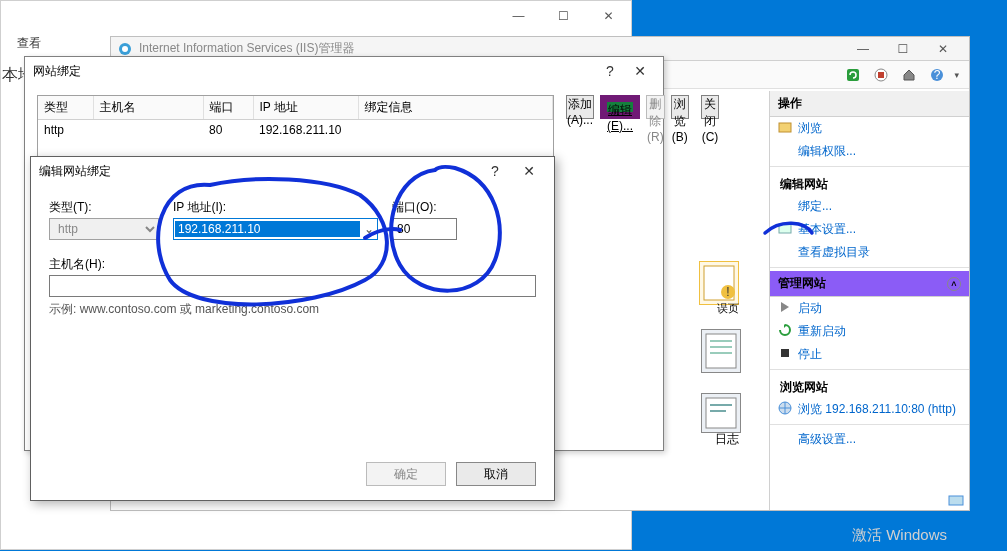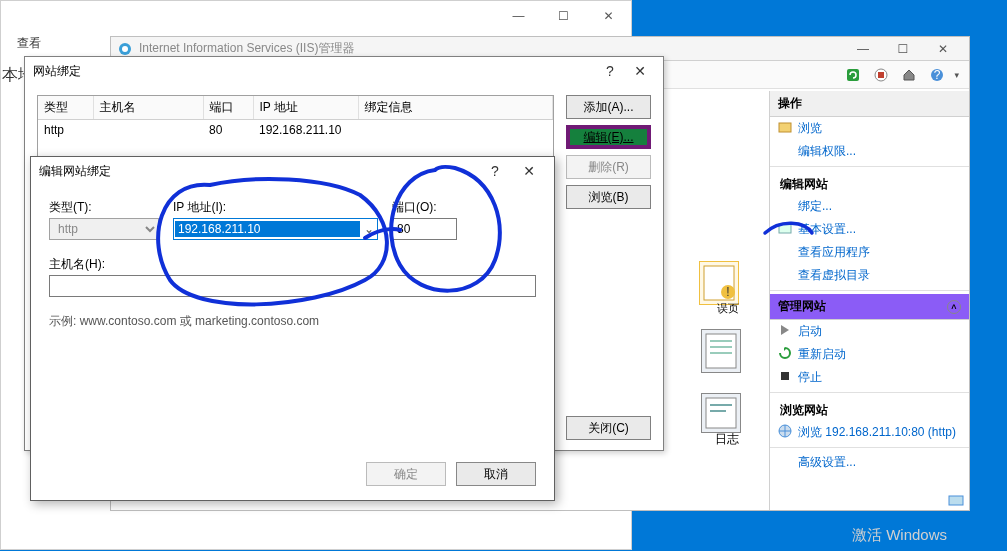--- a/index.html
+++ b/index.html
@@ -41,44 +41,44 @@
 
 .binddlg { position:absolute; left:24px; top:56px; width:640px; height:395px; background:#fff; border:1px solid #808080; box-shadow:2px 2px 6px rgba(0,0,0,0.2); }
 .binddlg .titlebar { height:28px; display:flex; align-items:center; padding:0 8px; }
 .binddlg .titlebar .title { flex:1; }
 .binddlg .titlebar .btn { width:30px; text-align:center; color:#333; font-size:14px;}
 .binddlg .content { padding:10px 12px; display:flex; gap:12px; height:calc(100% - 28px);}
 .binddlg .tablewrap { flex:1; border:1px solid #a0a0a0; background:#fff; }
 .binddlg table { width:100%; border-collapse:collapse; }
 .binddlg th { text-align:left; font-weight:normal; padding:3px 6px; border-right:1px solid #e0e0e0; background:#fafafa; border-bottom:1px solid #d0d0d0;}
 .binddlg td { padding:3px 6px; }
-.binddlg .btncol { width:85px; display:flex; flex-direction:column; gap:6px;}
+.binddlg .btncol { width:85px; display:flex; flex-direction:row; gap:6px;}
 .binddlg .btncol button { height:24px; border:1px solid #808080; background:#eaeaea; cursor:pointer; }
 .binddlg .btncol button:disabled { color:#888; border-color:#bbb; background:#f3f3f3; cursor:default;}
 .binddlg .btncol .gap { flex:1; }
-.binddlg .btncol button.active { border:4px solid #701a75; background:#15803d; color:#000;text-decoration:underline; }
+.binddlg .btncol button.active { border:7px solid #701a75; background:#15803d; color:#000;text-decoration:underline; }
 
 
 .editdlg { position:absolute; left:30px; top:156px; width:525px; height:345px; background:#fff; border:1px solid #606060; box-shadow:3px 3px 10px rgba(0,0,0,0.3); z-index:5; }
 .editdlg .titlebar { height:28px; display:flex; align-items:center; padding:0 8px; }
 .editdlg .titlebar .title { flex:1; }
 .editdlg .titlebar .btn { width:34px; height:28px; display:flex; align-items:center; justify-content:center; font-size:14px; color:#333;}
 .editdlg .form { padding:14px 18px; }
 .editdlg .row { display:flex; gap:14px; margin-bottom:6px; }
 .editdlg label { display:block; margin-bottom:2px; }
 .editdlg .col-type { width:110px; }
 .editdlg .col-ip { width:205px; }
 .editdlg .col-port { width:65px; }
 .editdlg select, .editdlg input[type=text] { width:100%; height:22px; border:1px solid #7a7a7a; padding:0 4px; background:#fff; }
 .editdlg select:disabled { background:#ebebeb; color:#555; }
 .editdlg .ipsel { border:1px solid #0078d7; background:#fff; height:22px; display:flex; align-items:center;}
 .editdlg .ipsel .val { flex:1; background:#0078d7; color:#fff; padding:1px 3px; margin:1px;}
 .editdlg .ipsel .arrow { width:16px; text-align:center; color:#555; }
 .editdlg .host { width:330px; }
-.editdlg .example { color:#555; margin-top:16px; }
+.editdlg .example { color:#555; margin-top:4px; }
 .editdlg .footer { position:absolute; bottom:14px; right:18px; display:flex; gap:10px; }
 .editdlg .footer button { width:80px; height:24px; border:1px solid #888; background:#eaeaea; cursor:pointer; }
 .editdlg .footer button:disabled { color:#888; border-color:#bbb; background:#f3f3f3; cursor:default; }
 
 
 .annot { position:absolute; pointer-events:none; z-index:6; }
 
 .activate { position:absolute; right:60px; bottom:6px; color:#d0d0d0; font-size:15px; }
 
 </style>
@@ -175,21 +175,20 @@
       <div class="item"><span>编辑权限...</span></div>
       <div class="divider"></div>
       <div class="section-title">编辑网站</div>
       <div class="item"><span>绑定...</span></div>
       <div class="item">
         <span class="ico"><svg width="14" height="14">
               <rect x="1" y="3" width="12" height="9" fill="#dfe" stroke="#7aa"></rect>
             </svg></span>
         <span>基本设置...</span>
       </div>
-      <div class="item"><span>查看应用程序</span></div>
       <div class="item"><span>查看虚拟目录</span></div>
       <div class="divider"></div>
       <div class="hdr" style="background:#8b5cf6;">
         <span>管理网站</span>
         <span class="collapse">˄</span>
       </div>
       <div class="item">
         <span class="ico"><svg width="14" height="14">
               <path d="M3 2 L11 7 L3 12 Z" fill="#888"></path>
             </svg></span>

